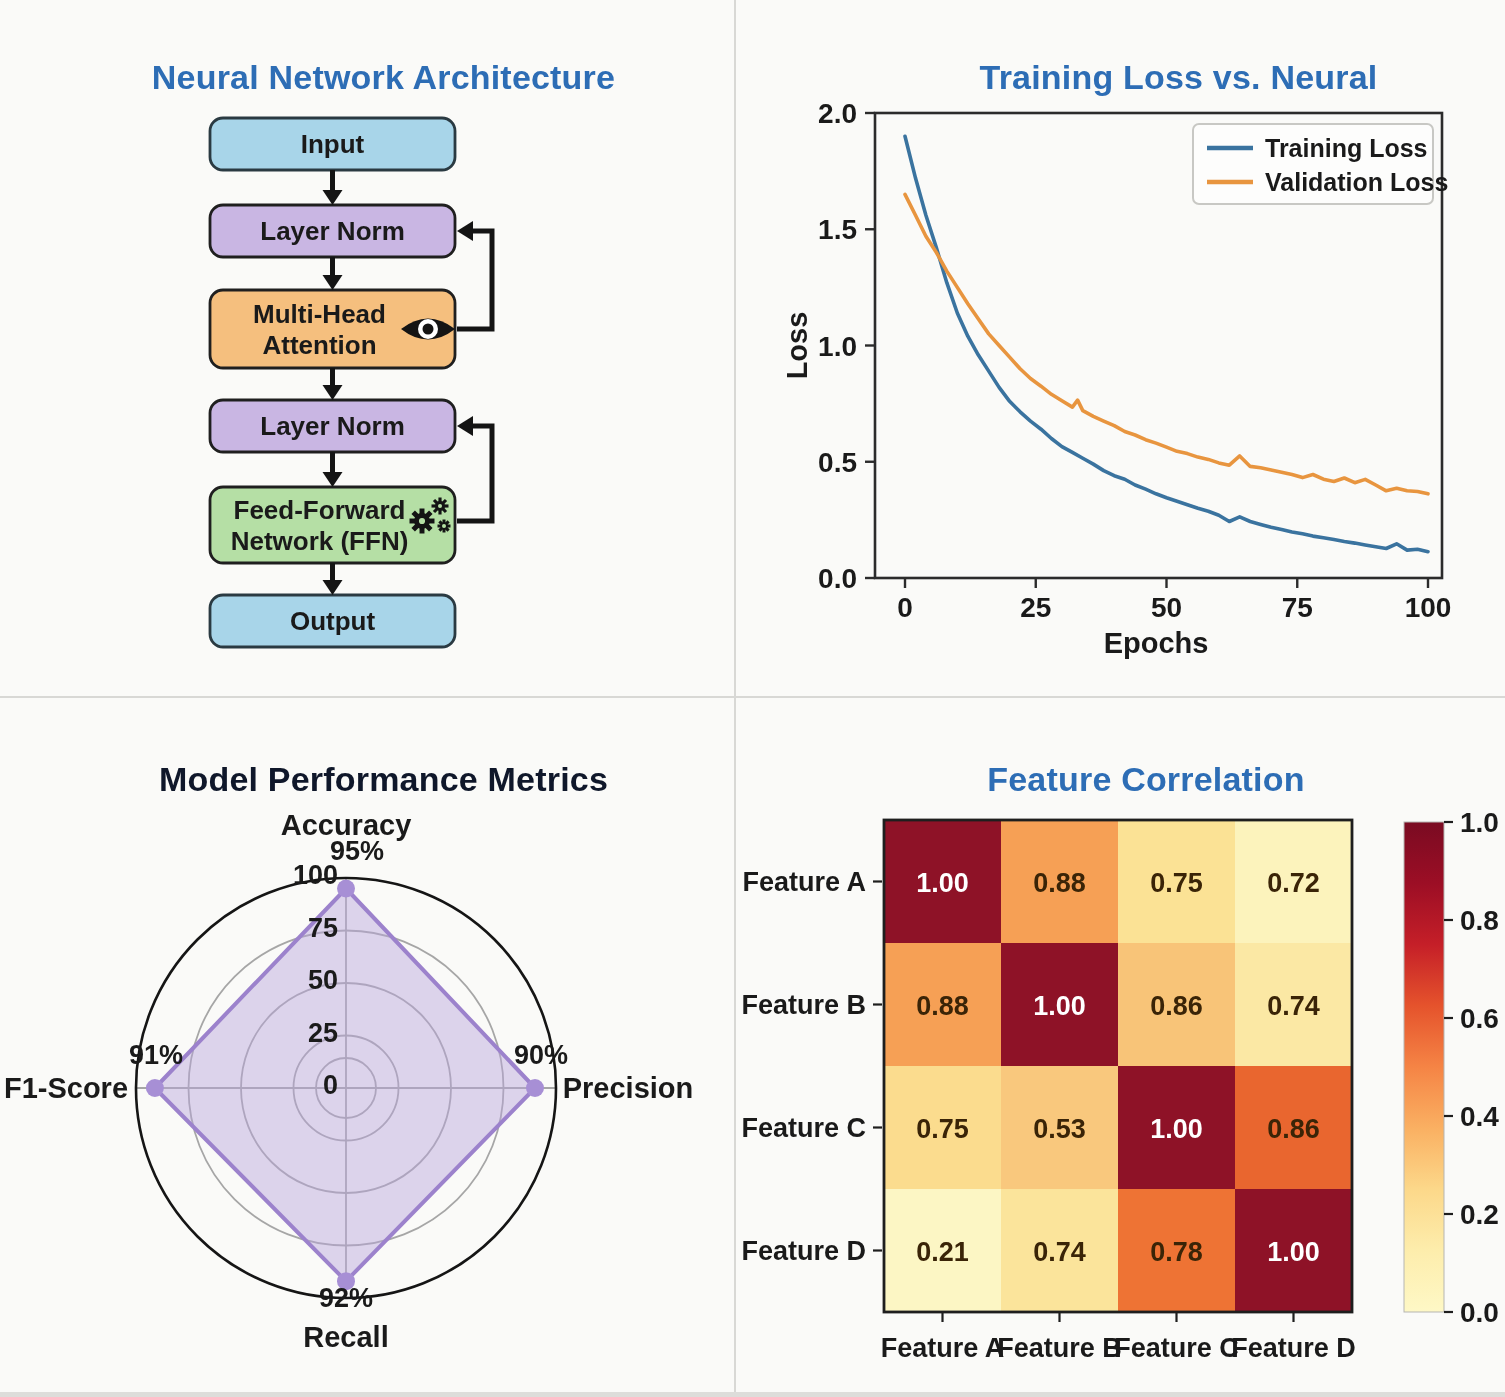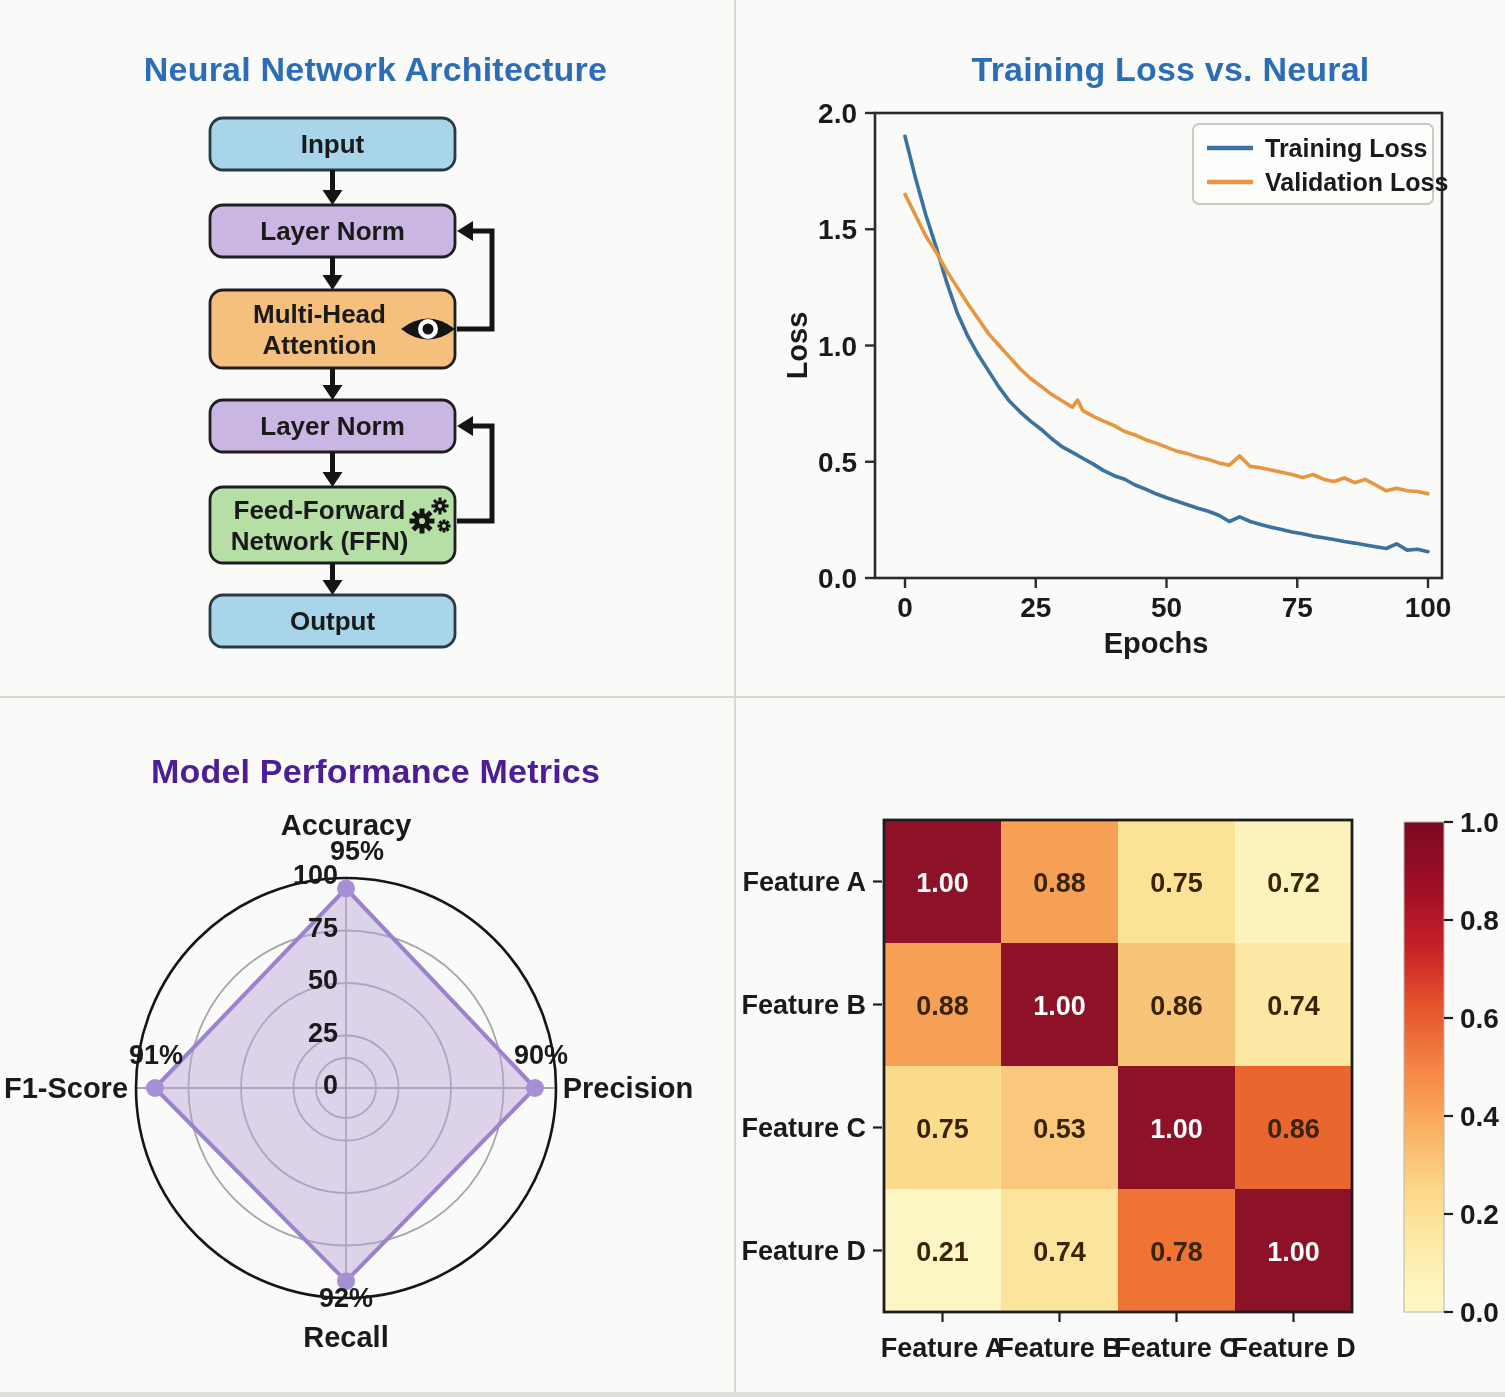--- a/index.html
+++ b/index.html
@@ -7,38 +7,39 @@
     font-family:"Liberation Sans","DejaVu Sans",sans-serif;
     width:1505px;height:1397px;position:relative;overflow:hidden;
   }
   .canvas{position:absolute;left:0;top:0;width:1505px;height:1397px;}
   svg.layer{position:absolute;display:block;}
   #svg-arch{left:0;top:0;}
   #svg-loss{left:735px;top:0;}
   #svg-radar{left:0;top:697px;}
   #svg-heat{left:735px;top:697px;}
   .panel-title{
-    position:absolute;margin:8px;font-size:34px;font-weight:700;
+    position:absolute;margin:16px;font-size:34px;font-weight:700;
     text-align:center;line-height:1;letter-spacing:0.2px;
   }
   #title-arch{left:0;top:44px;width:735px;}
   #title-loss{left:880px;top:44px;width:565px;}
   #title-radar{left:0;top:746px;width:735px;}
   #title-heat{left:880px;top:746px;width:500px;}
   .divider-v{position:absolute;left:734px;top:0;width:2px;height:1397px;}
   .divider-h{position:absolute;left:0;top:696px;width:1505px;height:2px;}
   .bottom-strip{position:absolute;left:0;top:1392px;width:1505px;height:5px;}
 </style>
 </head>
 <body style="background: rgb(250, 250, 248);">
 
 <div class="canvas">
   <h2 class="panel-title" id="title-arch" style="color: rgb(45, 109, 181);">Neural Network Architecture</h2>
   <h2 class="panel-title" id="title-loss" style="color: rgb(45, 109, 181);">Training Loss vs. Neural</h2>
-  <h2 class="panel-title" id="title-radar" style="color: #4c1d95;">Model Performance Metrics</h2>
+  <h2 class="panel-title" id="title-radar" style="color: #0f172a;">Model Performance Metrics</h2>
+  <h2 class="panel-title" id="title-heat" style="color: rgb(45, 109, 181);">Feature Correlation</h2>
 
   <svg class="layer" id="svg-arch" width="735" height="697">
       <rect x="210" y="118" width="245" height="52" rx="13" ry="13" fill="#A8D5E9" stroke="#2A3A42" stroke-width="2.8"></rect>
       <text x="332.5" y="153" text-anchor="middle" font-size="26" font-weight="700" fill="#1A1A1A" font-family="&quot;Liberation Sans&quot;,&quot;DejaVu Sans&quot;,sans-serif">Input</text>
       <rect x="210" y="205" width="245" height="52" rx="13" ry="13" fill="#C9B6E3" stroke="#1F1F1F" stroke-width="2.8"></rect>
       <text x="332.5" y="240" text-anchor="middle" font-size="26" font-weight="700" fill="#1A1A1A" font-family="&quot;Liberation Sans&quot;,&quot;DejaVu Sans&quot;,sans-serif">Layer Norm</text>
       <rect x="210" y="290" width="245" height="78" rx="13" ry="13" fill="#F5BF7E" stroke="#1F1F1F" stroke-width="2.8"></rect>
       <text x="319.5" y="323" text-anchor="middle" font-size="26" font-weight="700" fill="#1A1A1A" font-family="&quot;Liberation Sans&quot;,&quot;DejaVu Sans&quot;,sans-serif">Multi-Head</text>
       <text x="319.5" y="354" text-anchor="middle" font-size="26" font-weight="700" fill="#1A1A1A" font-family="&quot;Liberation Sans&quot;,&quot;DejaVu Sans&quot;,sans-serif">Attention</text>
       <g>

